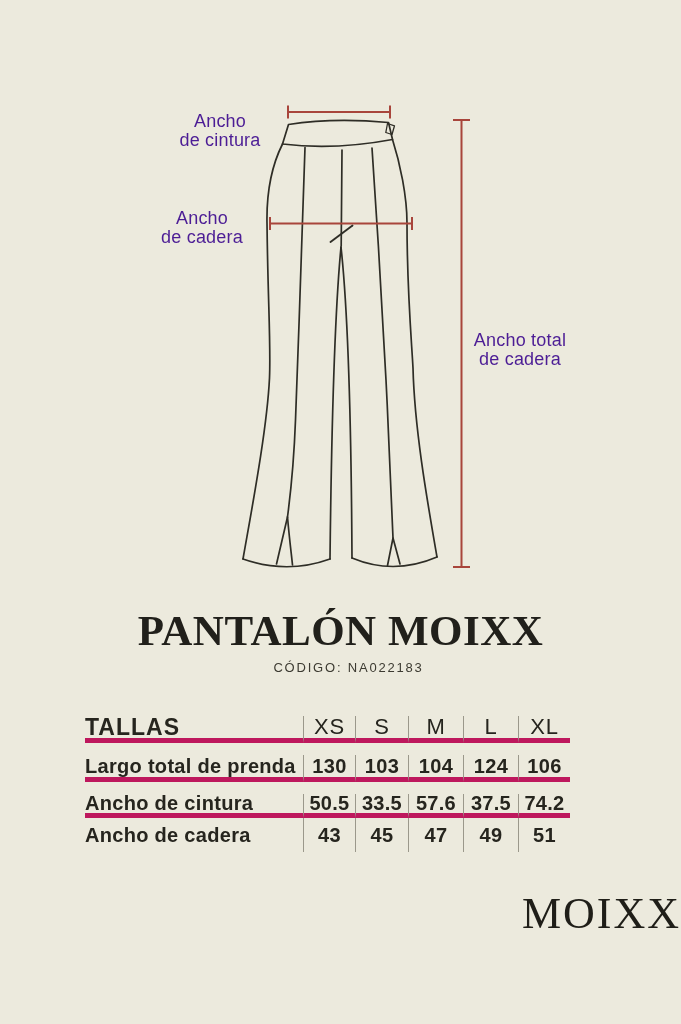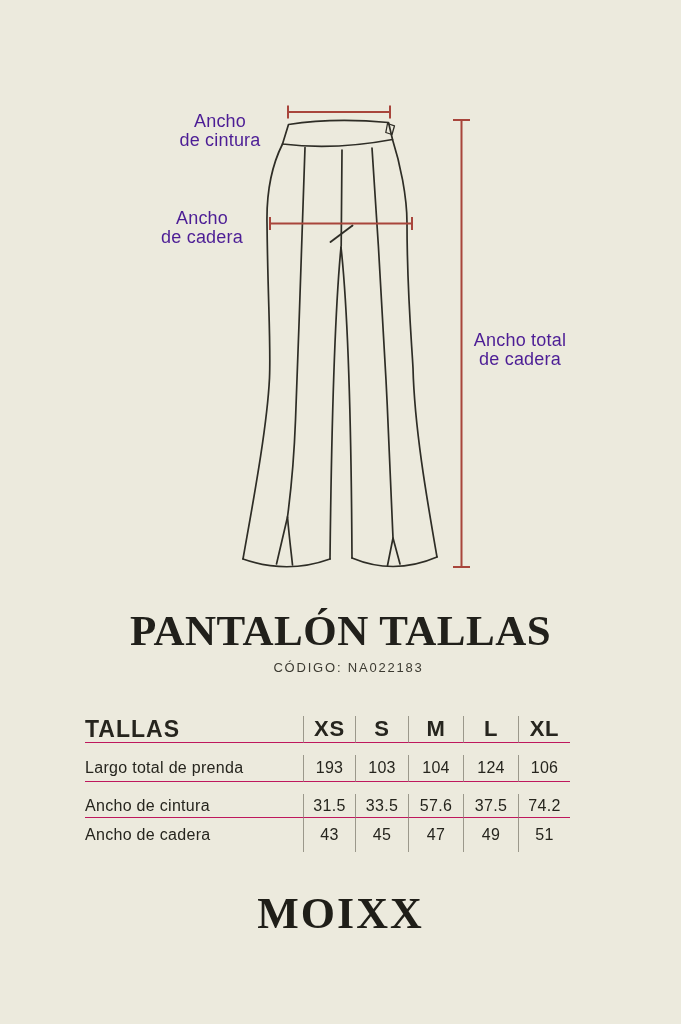--- a/index.html
+++ b/index.html
@@ -52,36 +52,37 @@
     left: 85px; top: 704px;
     width: 485px;
     display: grid;
     grid-template-columns: 218px 52px 53px 55px 55px 52px;
     grid-template-rows: 39px 39px 36px 34px;
   }
   .cell {
     display: flex;
     align-items: center;
     justify-content: center;
-    font-size: 16px;
+    font-size: 20px;
     letter-spacing: 0.3px;
     color: #26251E;
+    font-weight: bold;
   }
   .cell.lab { justify-content: flex-start; }
-  .cell.hdr { font-weight: 700; font-size: 22px; letter-spacing: 0.8px; }
+  .cell.hdr { font-weight: 400; font-size: 22px; letter-spacing: 0.8px; }
   .cell.tallas { font-weight: 700; font-size: 23px; letter-spacing: 1px; }
-  .cell.bb { border-bottom: 1px solid #be185d; margin-top: 12px; }
+  .cell.bb { border-bottom: 5px solid #be185d; margin-top: 12px; }
   .cell.bl { border-left: 1px solid #9B988B; }
 
   .logo {
     position: absolute;
     left: 0; top: 888px; width: 681px;
-    text-align: center;
+    text-align: right;
     font-family: "Liberation Serif", serif;
-    font-weight: 700;
+    font-weight: 400;
     font-size: 44px;
     letter-spacing: 2px;
     color: #1F1E18;
   }
 </style>
 </head>
 <body>
 
 <div class="canvas">
 
@@ -141,41 +142,41 @@
   </div>
   <div class="measure-label lbl-hip">
     <div>Ancho</div>
     <div>de cadera</div>
   </div>
   <div class="measure-label lbl-length">
     <div>Ancho total</div>
     <div>de cadera</div>
   </div>
 
-  <div class="title">PANTALÓN TALLAS</div>
+  <div class="title">PANTALÓN MOIXX</div>
   <div class="code">CÓDIGO: NA022183</div>
 
   <div class="size-table">
 
     <div class="cell lab tallas bb">TALLAS</div>
     <div class="cell hdr bb bl">XS</div>
     <div class="cell hdr bb bl">S</div>
     <div class="cell hdr bb bl">M</div>
     <div class="cell hdr bb bl">L</div>
     <div class="cell hdr bb bl">XL</div>
 
     <div class="cell lab bb">Largo total de prenda</div>
-    <div class="cell bb bl">193</div>
+    <div class="cell bb bl">130</div>
     <div class="cell bb bl">103</div>
     <div class="cell bb bl">104</div>
     <div class="cell bb bl">124</div>
     <div class="cell bb bl">106</div>
 
     <div class="cell lab bb">Ancho de cintura</div>
-    <div class="cell bb bl">31.5</div>
+    <div class="cell bb bl">50.5</div>
     <div class="cell bb bl">33.5</div>
     <div class="cell bb bl">57.6</div>
     <div class="cell bb bl">37.5</div>
     <div class="cell bb bl">74.2</div>
 
     <div class="cell lab">Ancho de cadera</div>
     <div class="cell bl">43</div>
     <div class="cell bl">45</div>
     <div class="cell bl">47</div>
     <div class="cell bl">49</div>

